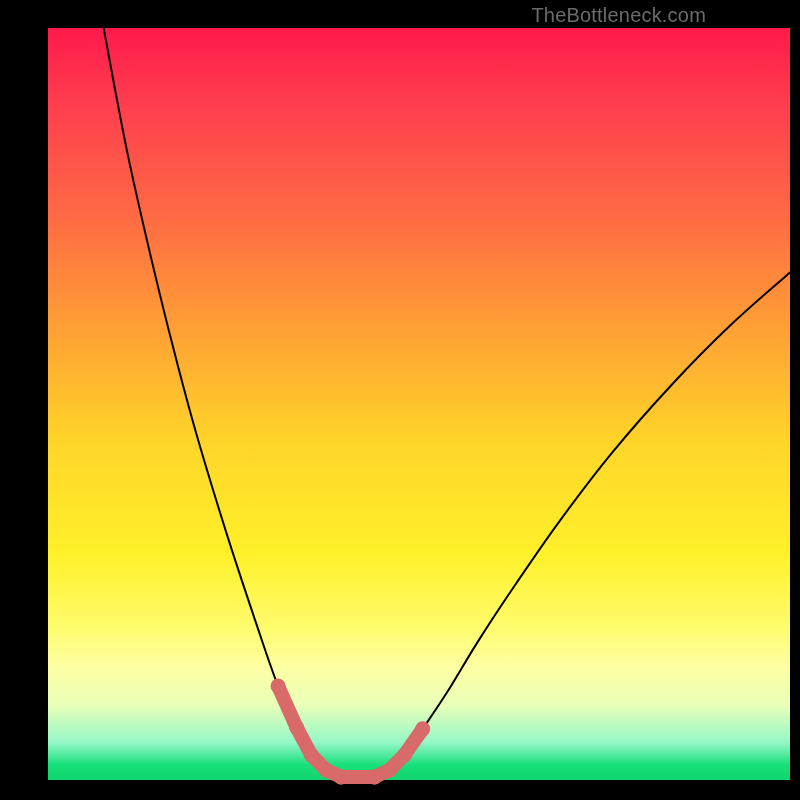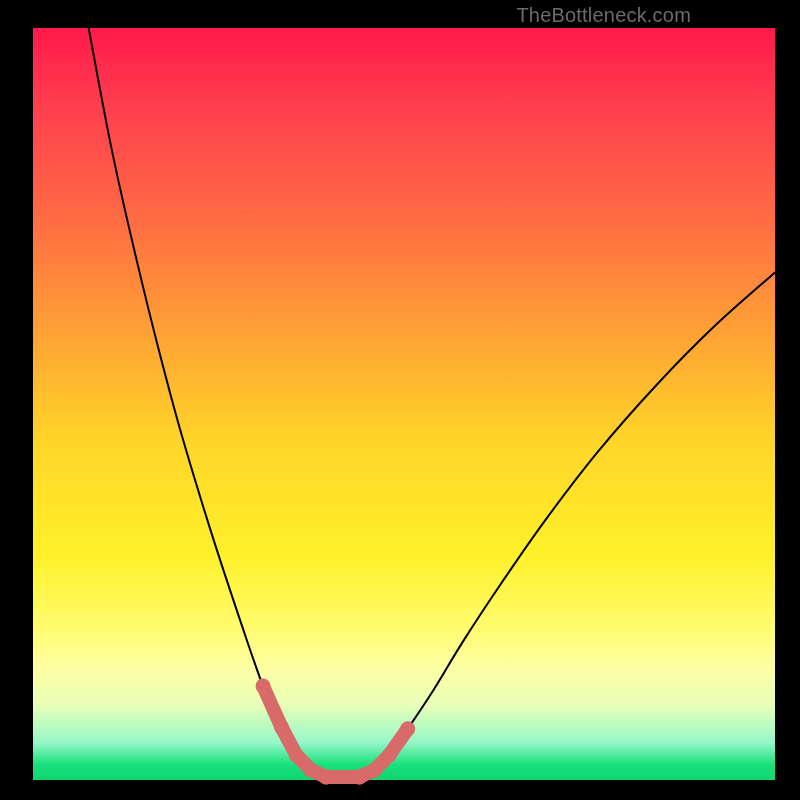--- a/index.html
+++ b/index.html
@@ -6,21 +6,21 @@
     margin: 0;
     padding: 0;
     width: 800px;
     height: 800px;
     background: #000;
     overflow: hidden;
     font-family: Arial, Helvetica, sans-serif;
   }
   .frame {
     position: absolute;
-    left: 1px;
+    left: 16px;
     top: 0;
     width: 704px;
     height: 800px;
     background: #000;
   }
   .plot {
     position: absolute;
     background: linear-gradient(
       to bottom,
       #ff1a4b 0%,

